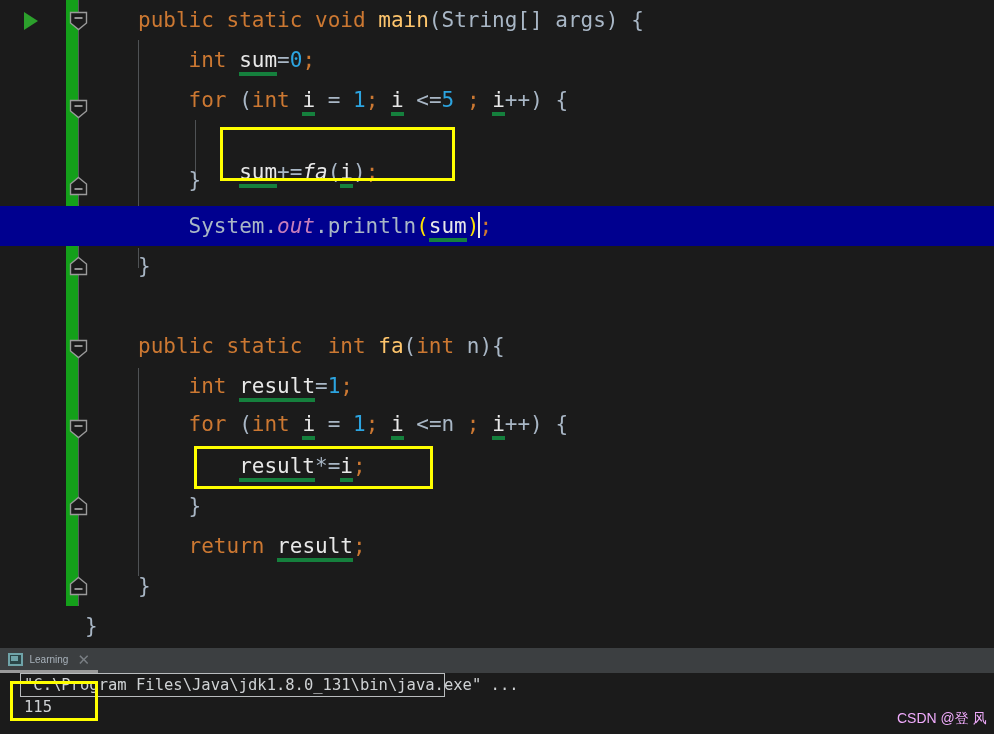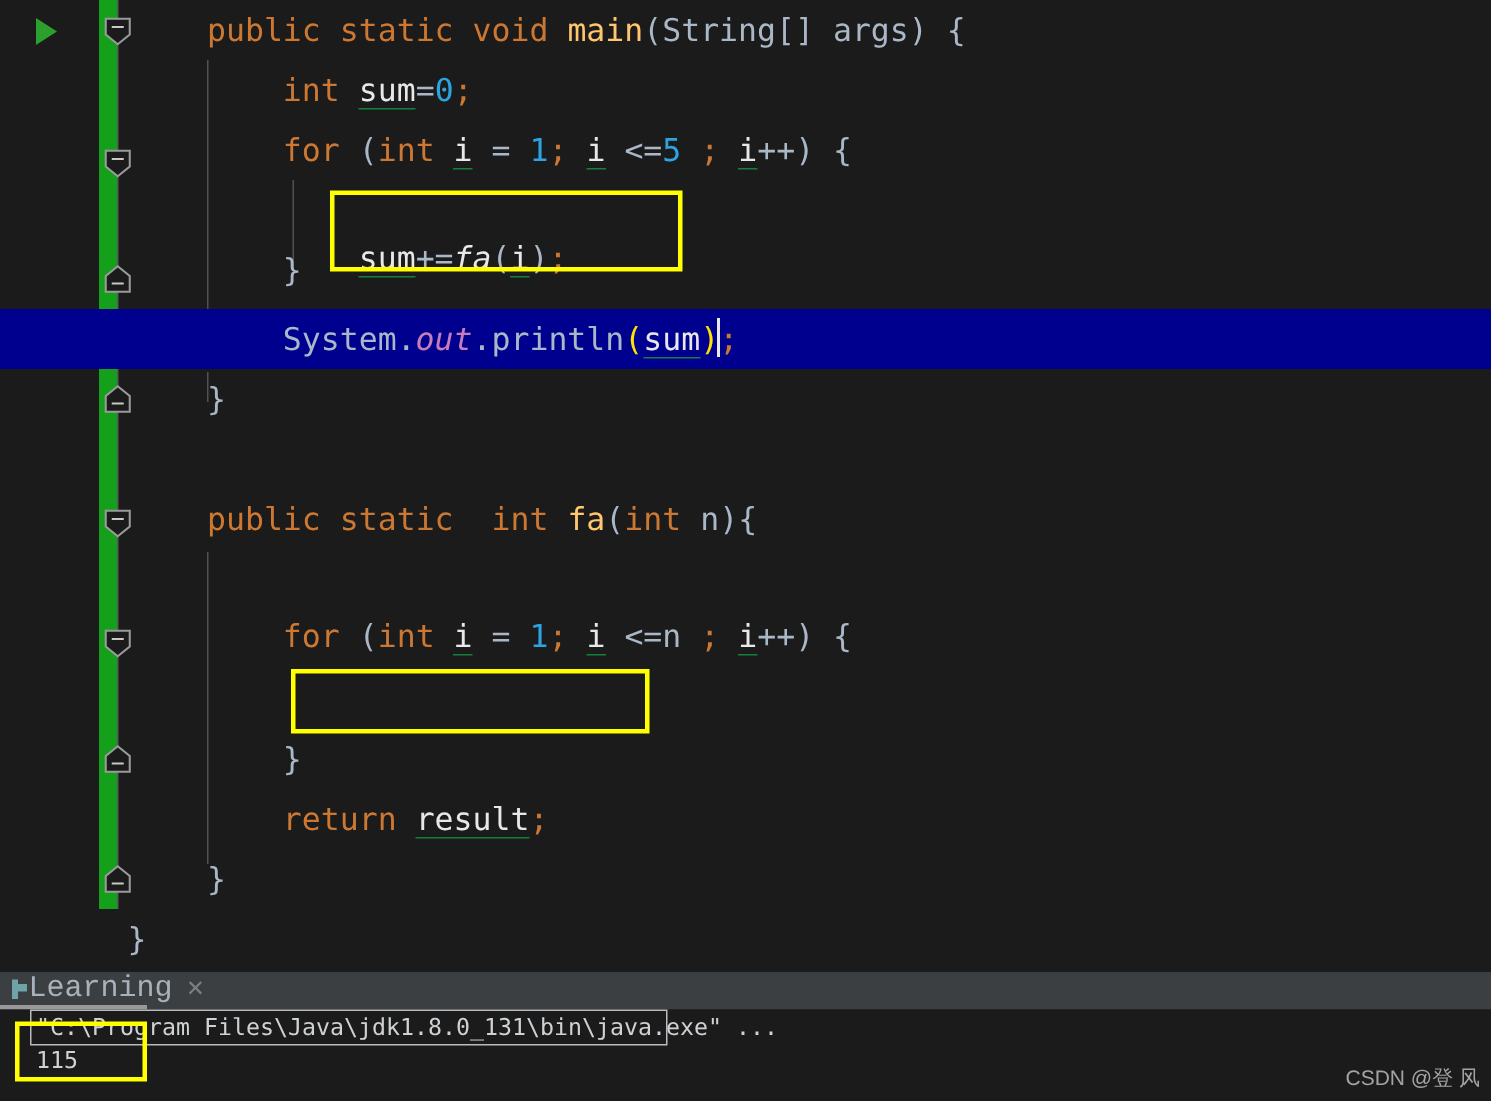--- a/index.html
+++ b/index.html
@@ -89,21 +89,21 @@
   }
 
   
   .kw   { color: #cc7832; }        
   .meth { color: #ffc66d; }        
   .num  { color: #2ca4e0; }        
   .sem  { color: #cc7832; }        
   .stat { color: #c77dbb; font-style: italic; margin-top: 29px; }   
   .ital { color: #e8e8e8; font-style: italic; }   
   .par  { color: #ffe400; }        
-  .lv   { color: #e8e8e8; border-bottom: 1px solid #15803d; }  
+  .lv   { color: #e8e8e8; border-bottom: 4px solid #15803d; }  
 
   
   .caret {
     display: inline-block;
     width: 2px; height: 26px;
     background: #e8e8e8;
     vertical-align: -5px;
     margin: 0 -1px;
   }
 
@@ -142,22 +142,22 @@
     background: #2b4547;
     position: relative;
   }
   .tab-icon::after {
     content: "";
     position: absolute; left: 1px; top: 1px;
     width: 7px; height: 5px;
     background: #6fa3a8;
   }
   .tab-label {
-    font-family: Liberation Mono, monospace;
-    font-size: 20px;
+    font-family: Liberation Sans, sans-serif;
+    font-size: 10px;
     color: #a8b2bb;
     text-align: center;
   }
   .tab-close {
     margin-left: 9px;
     font-family: "Liberation Sans", sans-serif;
     font-size: 15px;
     color: #7a7f84;
     line-height: 1;
   }
@@ -178,21 +178,21 @@
   .cmdline-border {
     position: absolute;
     border: 1px solid #b9bcbe;
     box-sizing: border-box;
   }
 
   .watermark {
     position: absolute;
     font-family: "Liberation Sans", sans-serif;
     font-size: 14px;
-    color: #a3a3a3;
+    color: #f0abfc;
     white-space: pre;
   }
 </style>
 </head>
 <body>
 
 <div id="root">
 
   <div class="editor">
 
@@ -296,25 +296,31 @@
       </div>
 
       <div class="line" style="top:286px;">
         <span class="txt"></span>
       </div>
 
       <div class="line" style="top:326px;">
         <span class="txt"><span class="kw">public</span> <span class="kw">static</span>  <span class="kw">int</span> <span class="meth">fa</span>(<span class="kw">int</span> n){</span>
       </div>
 
+      <div class="line" style="top:366px;">
+        <span class="txt">    <span class="kw">int</span> <span class="lv">result</span>=<span class="num">1</span><span class="sem">;</span></span>
+      </div>
 
       <div class="line" style="top:404px;padding-left:44px;">
         <span class="txt">    <span class="kw">for</span> (<span class="kw">int</span> <span class="lv">i</span> = <span class="num">1</span><span class="sem">;</span> <span class="lv">i</span> &lt;=n <span class="sem">;</span> <span class="lv">i</span>++) {</span>
       </div>
 
+      <div class="line" style="top:446px;">
+        <span class="txt">        <span class="lv">result</span>*=<span class="lv">i</span><span class="sem">;</span></span>
+      </div>
 
       <div class="line" style="top:486px;">
         <span class="txt">    }</span>
       </div>
 
       <div class="line" style="top:526px;padding-left:24px;">
         <span class="txt">    <span class="kw">return</span> <span class="lv">result</span><span class="sem">;</span></span>
       </div>
 
       <div class="line" style="top:566px;">

